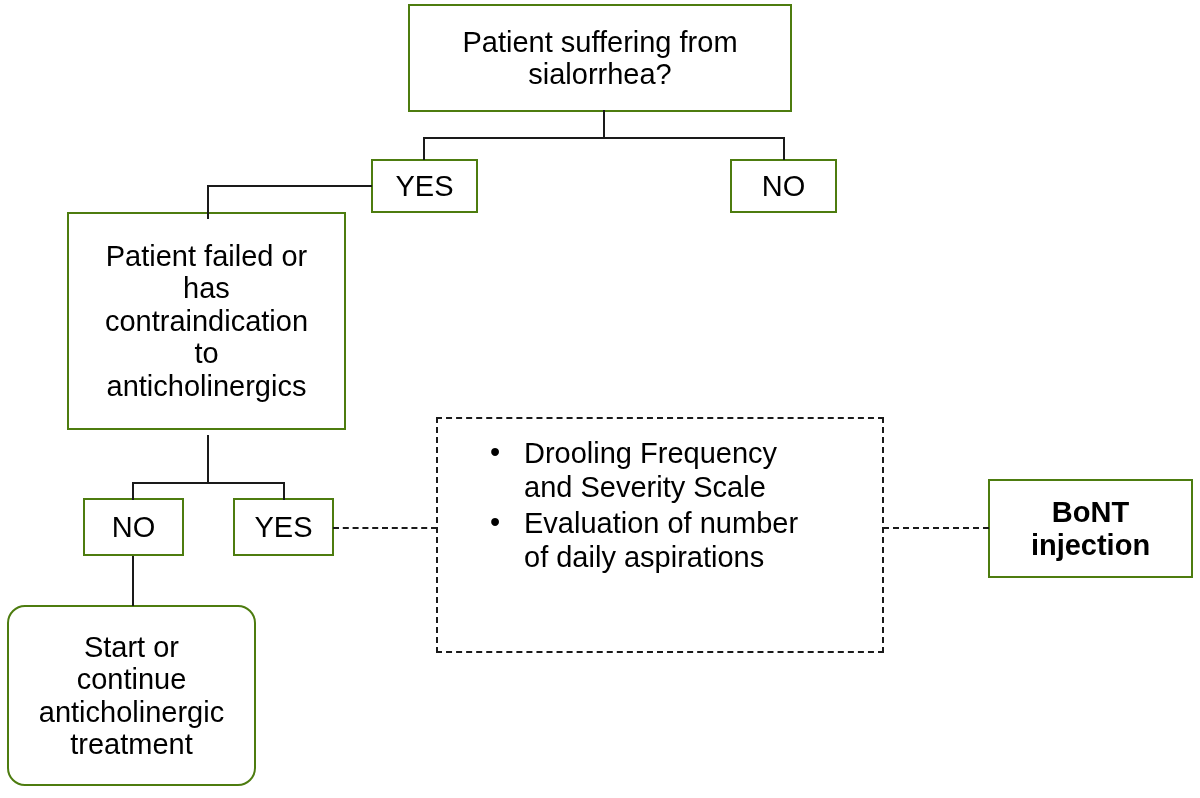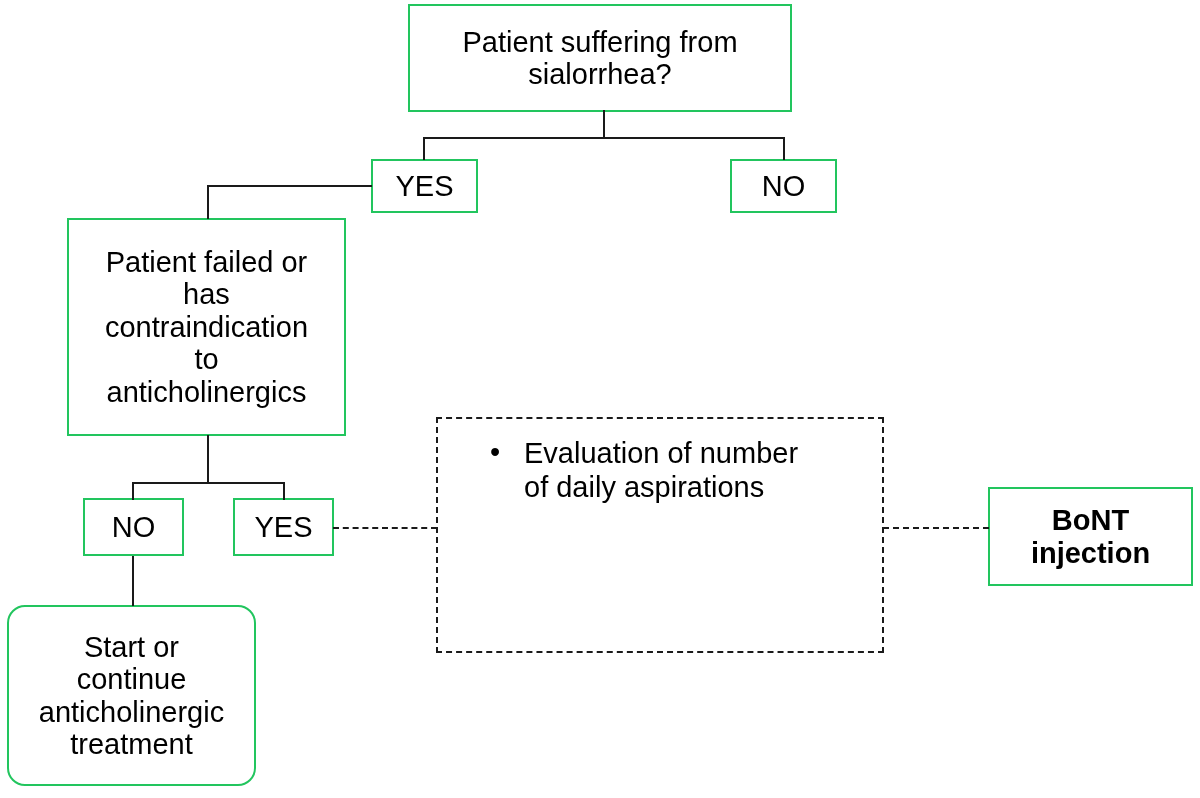--- a/index.html
+++ b/index.html
@@ -12,21 +12,21 @@
     width: 1200px;
     height: 798px;
     background: #ffffff;
     font-family: "Liberation Sans", sans-serif;
     color: #000000;
     overflow: hidden;
   }
   .node {
     position: absolute;
     box-sizing: border-box;
-    border: 2px solid #22c55e;
+    border: 2px solid #4d7c0f;
     background: #ffffff;
     display: flex;
     align-items: center;
     justify-content: center;
     text-align: center;
     line-height: 1.12;
     font-size: 29px;
     padding: 2px 6px;
   }
   .node.dashed {
@@ -89,21 +89,21 @@
   </div>
 
   <div class="node" style="left:371px; top:159px; width:107px; height:54px;">
     <span class="node-text">YES</span>
   </div>
 
   <div class="node" style="left:730px; top:159px; width:107px; height:54px;">
     <span class="node-text">NO</span>
   </div>
 
-  <div class="node" style="left:67px; top:218px; width:279px; height:218px; font-size:29px;">
+  <div class="node" style="left:67px; top:212px; width:279px; height:218px; font-size:29px;">
     <span class="node-text">Patient failed or
 has
 contraindication
 to
 anticholinergics</span>
   </div>
 
   <div class="node" style="left:83px; top:498px; width:101px; height:58px;">
     <span class="node-text">NO</span>
   </div>
@@ -114,26 +114,28 @@
 
   <div class="node" style="left:7px; top:605px; width:249px; height:181px;border-radius:18px;">
     <span class="node-text">Start or
 continue
 anticholinergic
 treatment</span>
   </div>
 
   <div class="node dashed" style="left:436px; top:417px; width:448px; height:236px;">
     <ul class="bullets">
+      <li>Drooling Frequency
+and Severity Scale</li>
       <li>Evaluation of number
 of daily aspirations</li>
     </ul>
   </div>
 
-  <div class="node bold" style="left:988px; top:479px; width:205px; height:99px;margin-top:8px;">
+  <div class="node bold" style="left:988px; top:479px; width:205px; height:99px;">
     <span class="node-text">BoNT
 injection</span>
   </div>
 
   <div class="v-line" style="left:603px; top:110px; height:28px;"></div>
   <div class="h-line" style="left:423px; top:137px; width:361px;"></div>
   <div class="v-line" style="left:423px; top:137px; height:23px;"></div>
   <div class="v-line" style="left:783px; top:137px; height:23px;"></div>
 
   <div class="h-line" style="left:207px; top:185px; width:165px;"></div>

